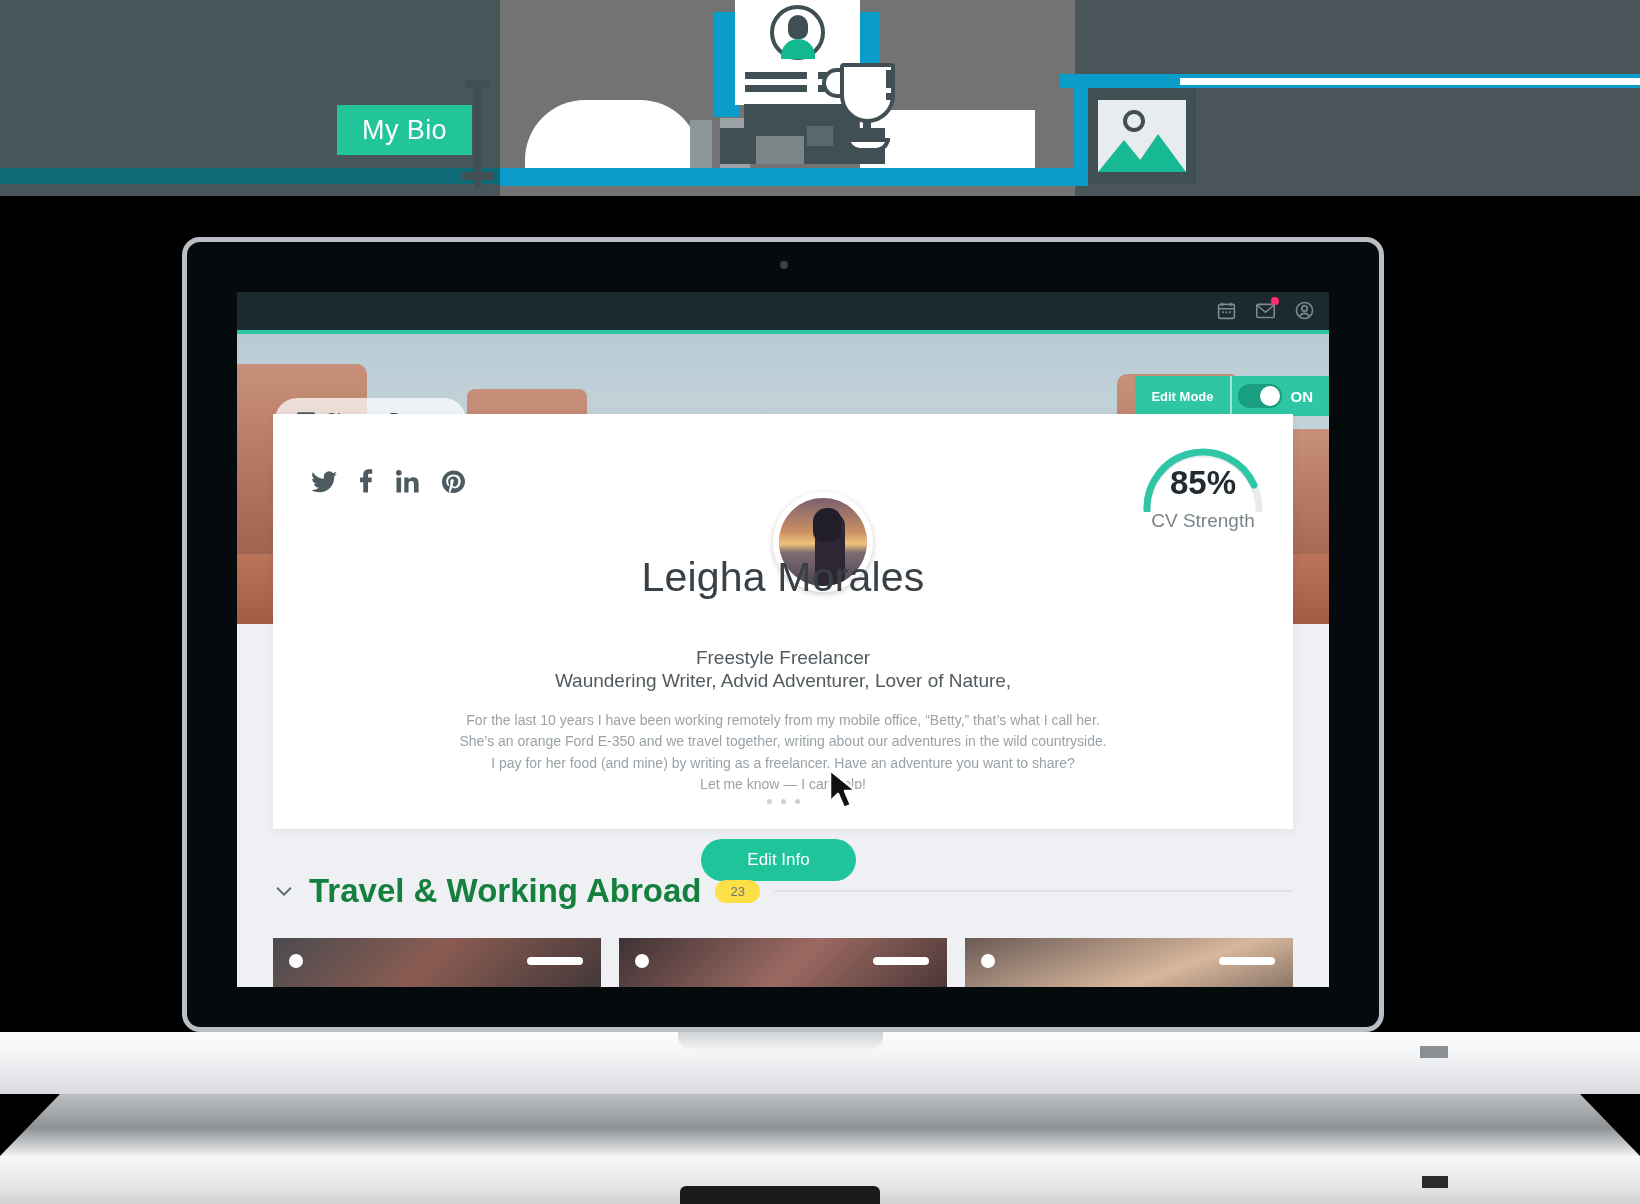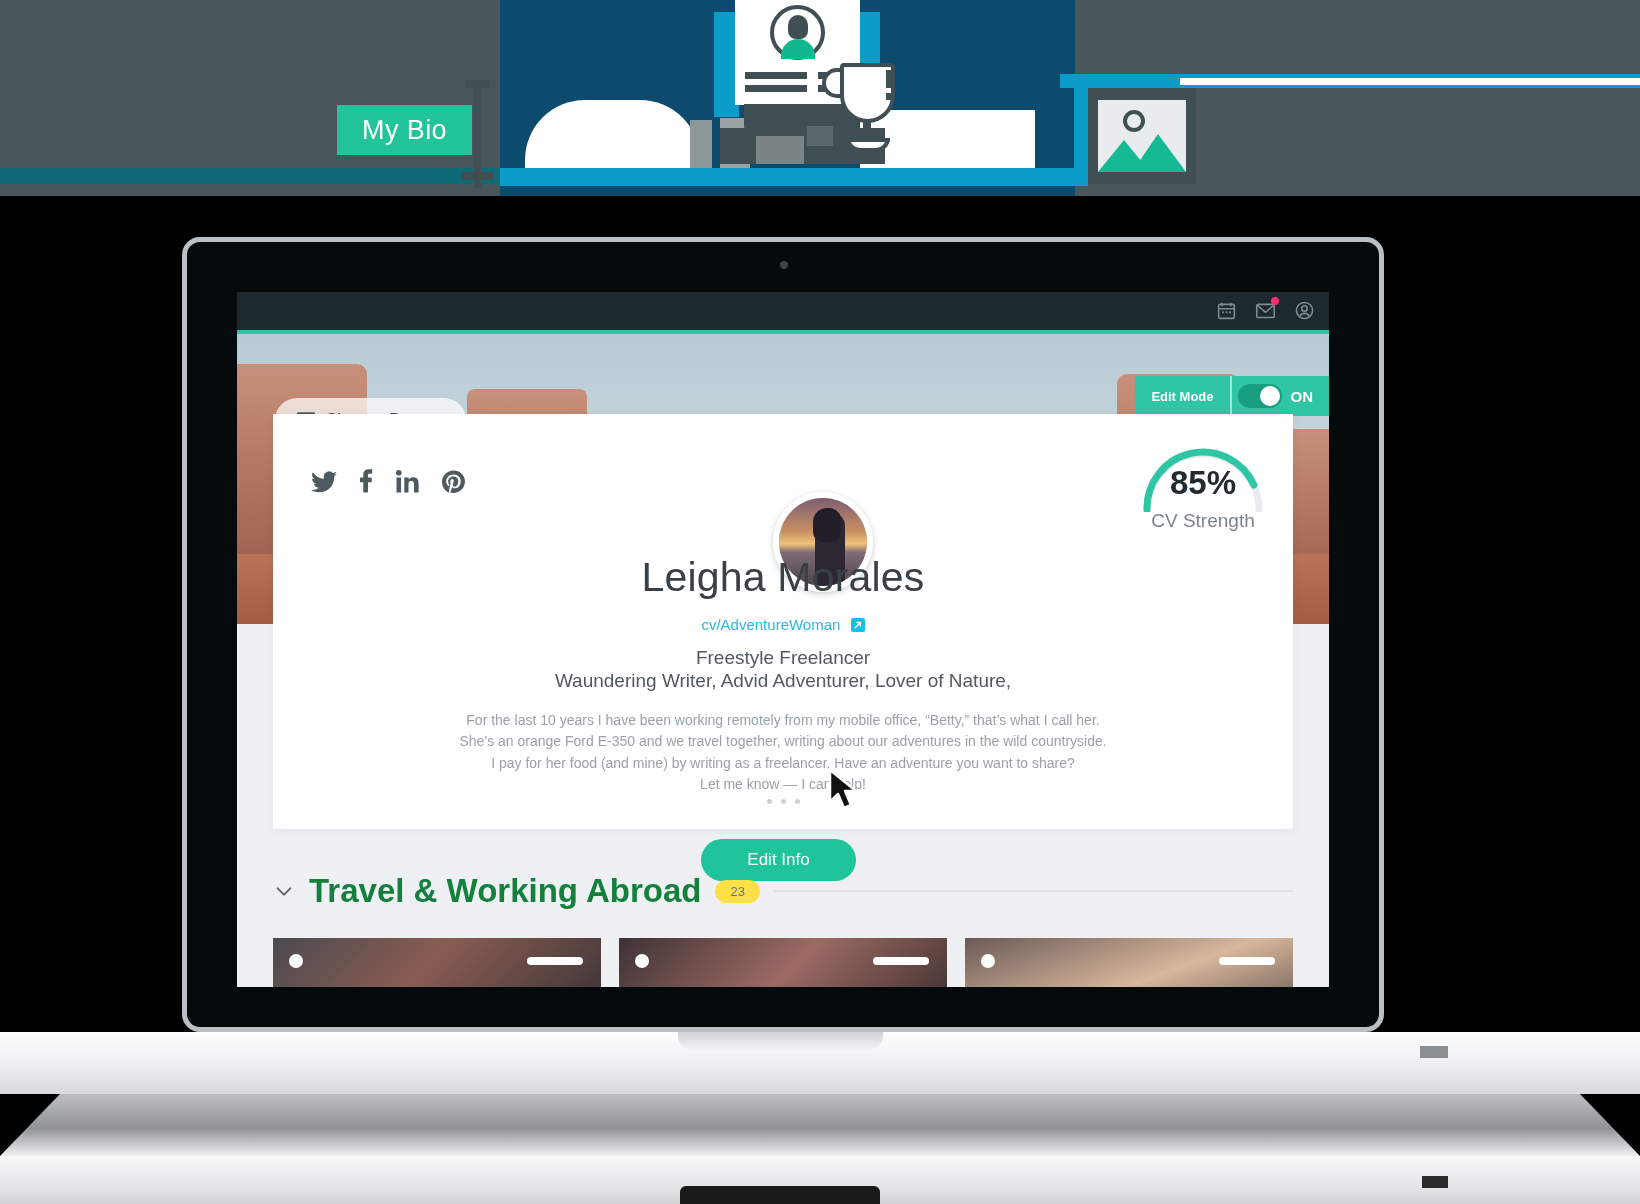--- a/index.html
+++ b/index.html
@@ -5,21 +5,21 @@
   * { box-sizing: border-box; margin: 0; padding: 0; }
   html, body {
     width: 1640px; height: 1204px;
     background: #000;
     font-family: "Liberation Sans", sans-serif;
     overflow: hidden;
   }
   .stage { position: relative; width: 1640px; height: 1204px; background: #000; }
 
   
-  .topband { position: absolute; left: 0; top: 0; width: 1640px; height: 196px; background: #0c4a6e; overflow: hidden; text-align: center; }
+  .topband { position: absolute; left: 0; top: 0; width: 1640px; height: 196px; background: #737373; overflow: hidden; text-align: center; }
   .tb-dark-left { position: absolute; left: 0; top: 0; width: 500px; height: 196px; background: #48565a; }
   .tb-dark-right { position: absolute; left: 1075px; top: 0; width: 565px; height: 196px; background: #4a5659; }
   .tb-teal-bar { position: absolute; left: 0; top: 168px; width: 500px; height: 16px; background: #0d6a76; }
   .tb-blue-bar { position: absolute; left: 500px; top: 168px; width: 588px; height: 18px; background: #0b9dc9; }
   .tb-blue-strip { position: absolute; left: 1060px; top: 74px; width: 580px; height: 14px; background: #0b9dc9; }
   .tb-white-strip { position: absolute; left: 1180px; top: 78px; width: 460px; height: 7px; background: #fff; }
   .tb-whitebox { position: absolute; left: 525px; top: 100px; width: 175px; height: 70px; background: #fff; border-radius: 60px 60px 0 0; }
   .tb-whitebox2 { position: absolute; left: 860px; top: 110px; width: 175px; height: 60px; background: #fff; }
   .tb-grayA { position: absolute; left: 690px; top: 120px; width: 22px; height: 50px; background: #8d9699; }
   .tb-grayB { position: absolute; left: 720px; top: 118px; width: 30px; height: 52px; background: #9aa2a5; }
@@ -327,29 +327,20 @@
       </div>
 
       <div class="avatar">
         <div class="av-sky"></div>
           <div class="av-fig"></div>
           <div class="av-hair"></div>
       </div>
 
       <div class="pname">Leigha Morales</div>
 
-      <div class="phandle">
-        <span>cv/AdventureWoman</span>
-        <span class="ext">
-          <svg width="14" height="14" viewBox="0 0 14 14">
-              <rect width="14" height="14" rx="2" fill="#0ec2e8"></rect>
-              <path d="M4.2 9.8 9.2 4.8M6 4.6h3.4V8" stroke="#fff" stroke-width="1.5" fill="none" stroke-linecap="round"></path>
-            </svg>
-        </span>
-      </div>
 
       <div class="ptag">
         <div>Freestyle Freelancer</div>
         <div>Waundering Writer, Advid Adventurer, Lover of Nature,</div>
       </div>
 
       <div class="pbio">
         <div>For the last 10 years I have been working remotely from my mobile office, “Betty,” that’s what I call her.</div>
         <div>She’s an orange Ford E-350 and we travel together, writing about our adventures in the wild countryside.</div>
         <div>I pay for her food (and mine) by writing as a freelancer. Have an adventure you want to share?</div>

